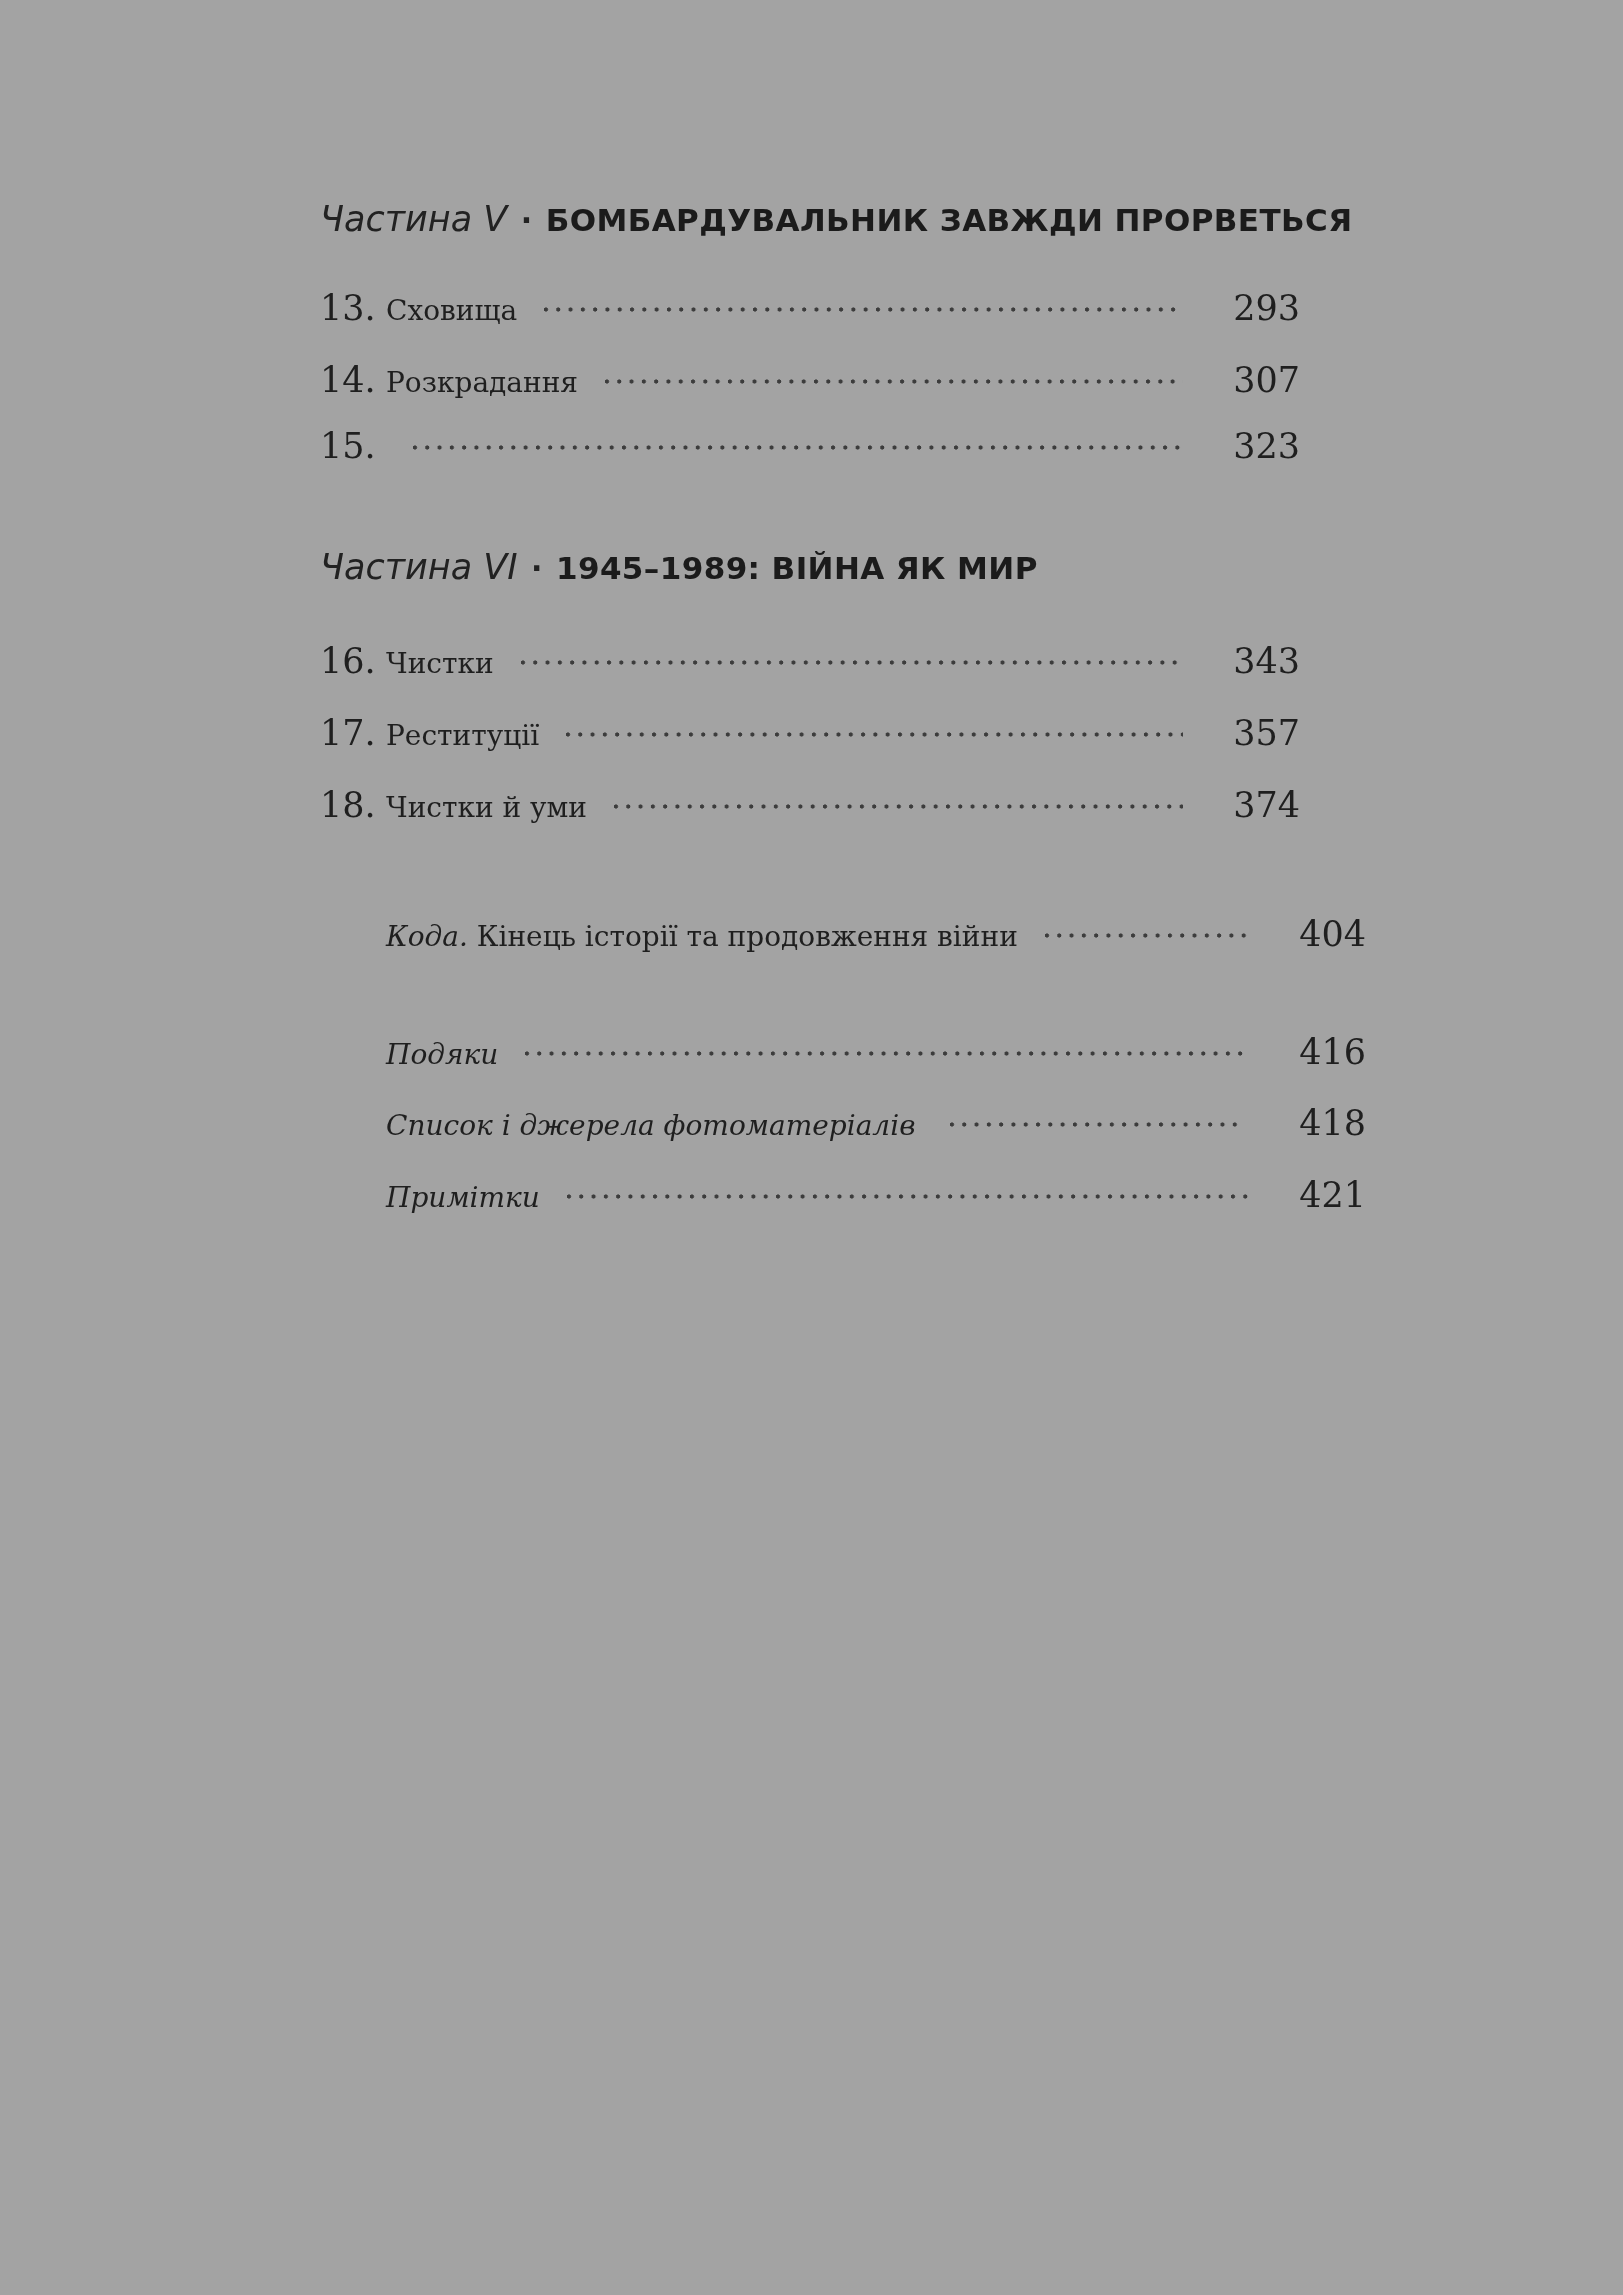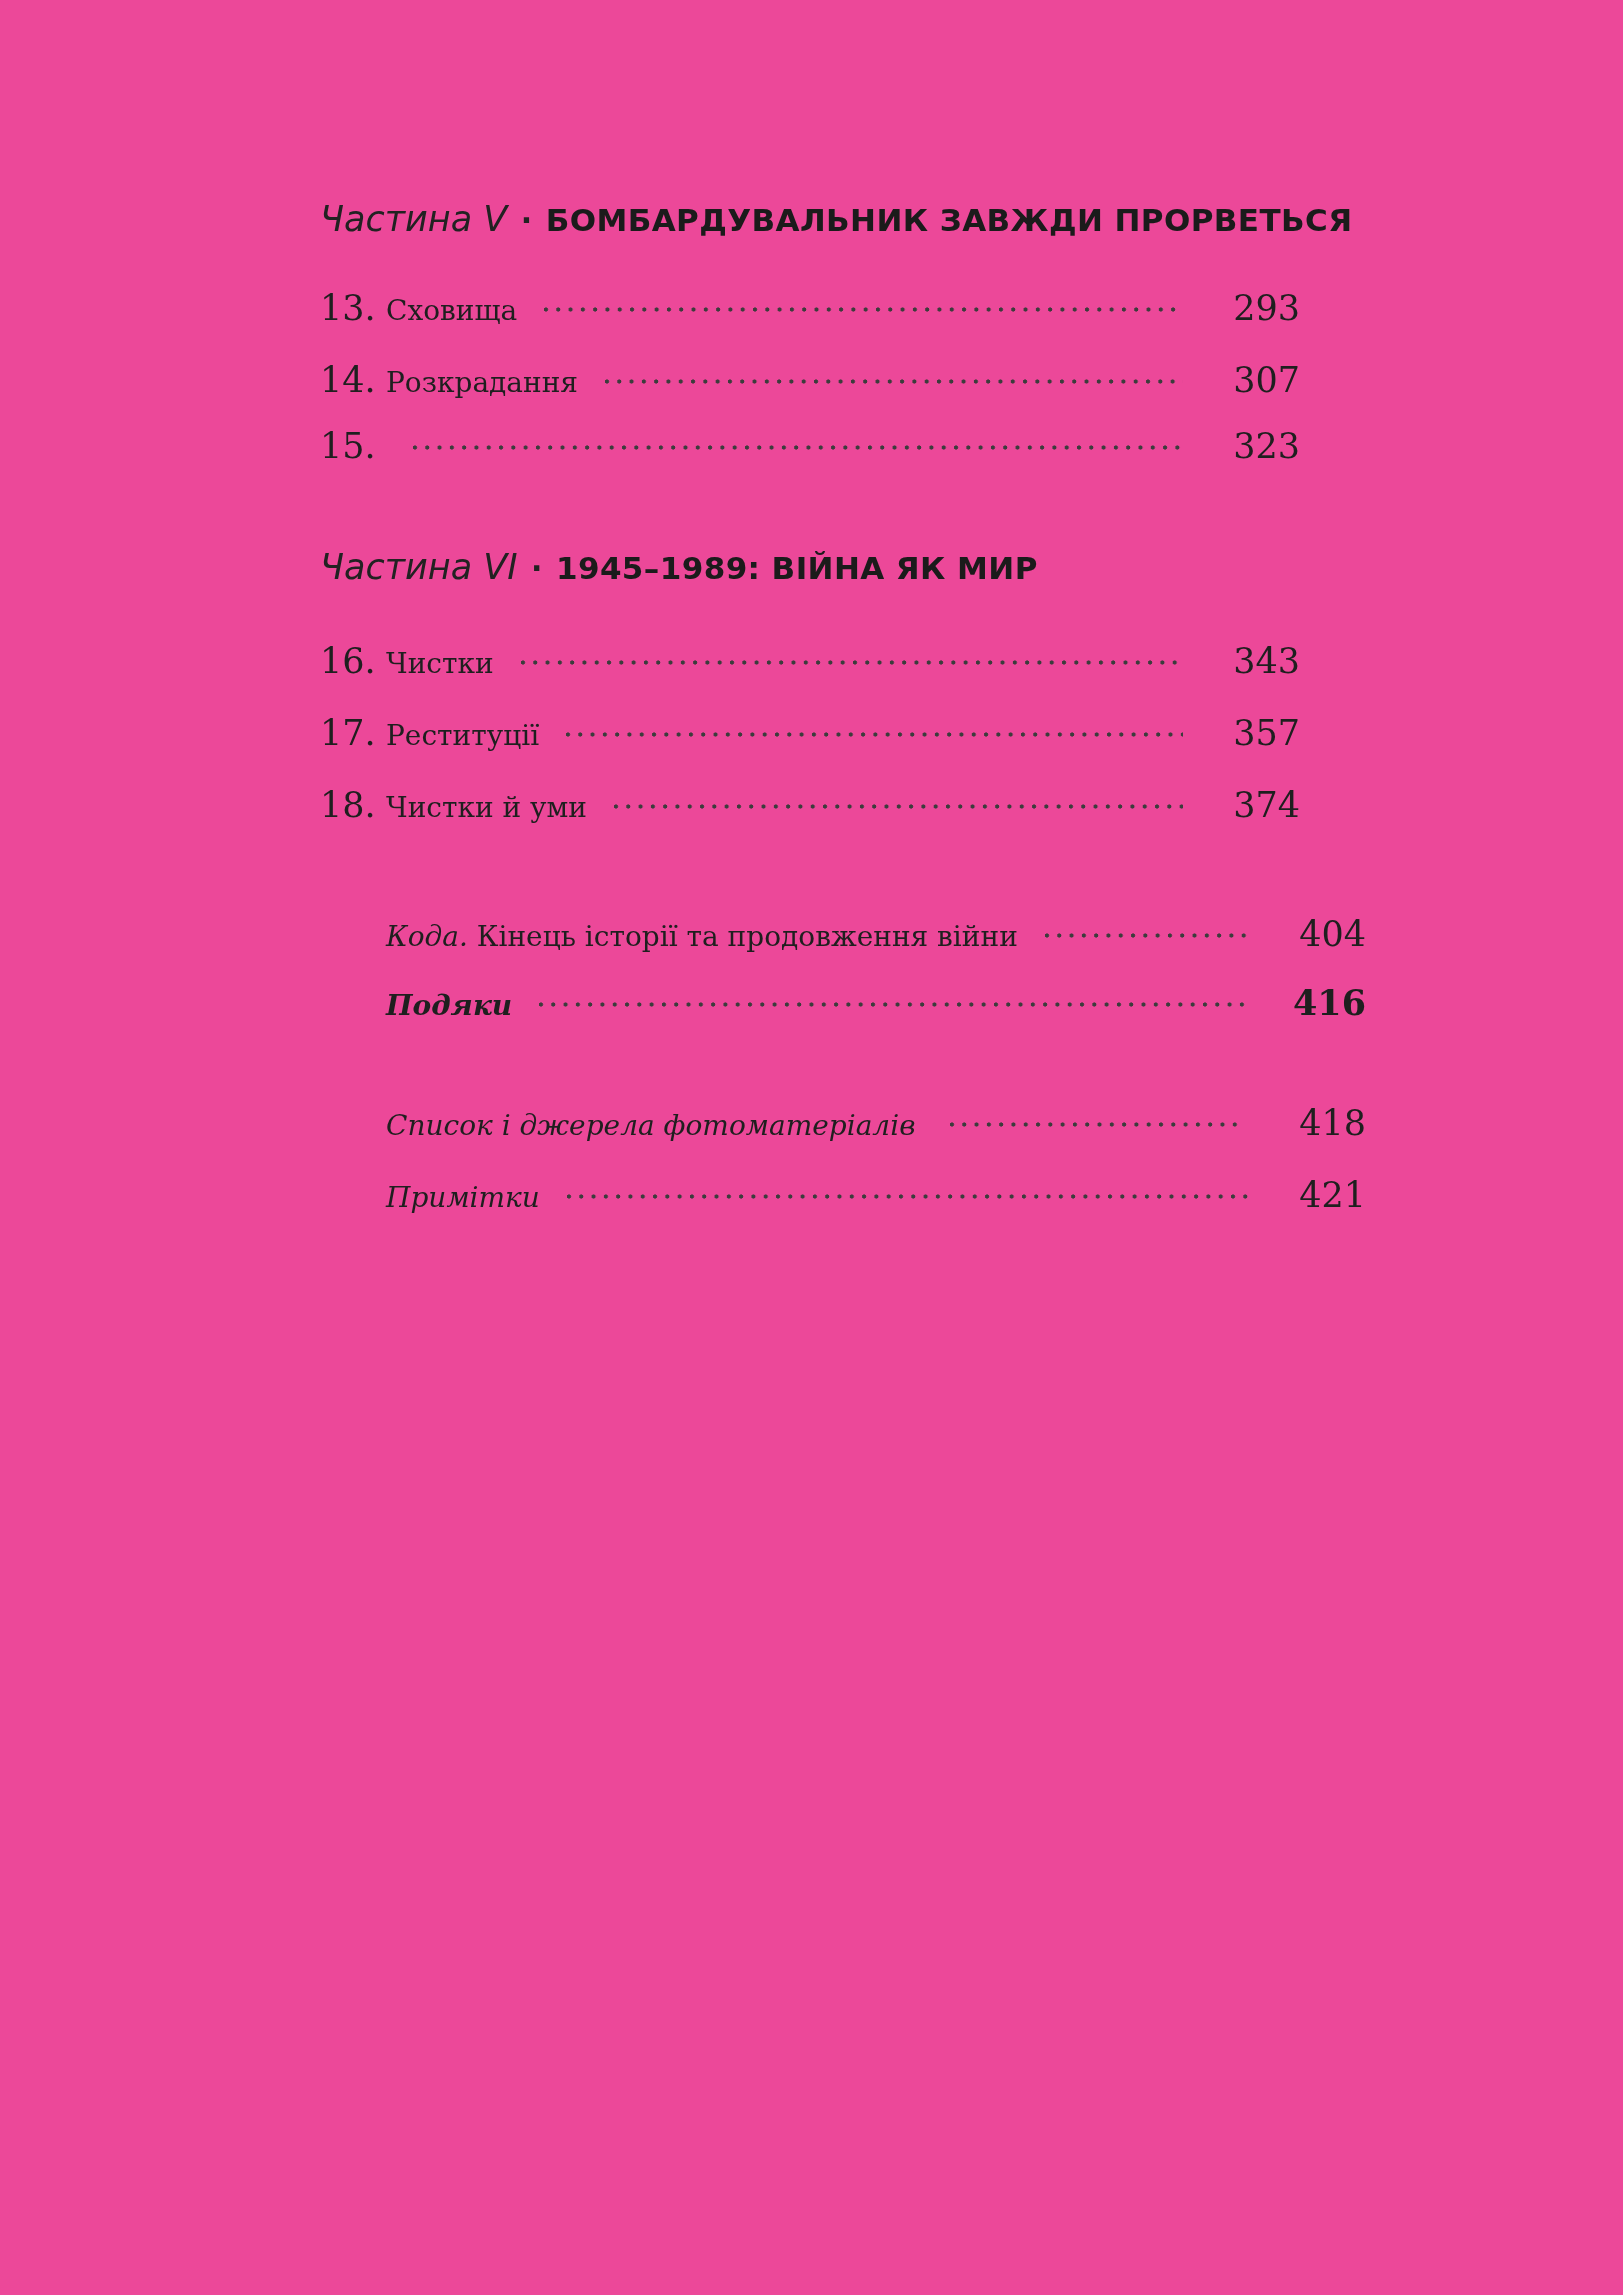--- a/index.html
+++ b/index.html
@@ -4,21 +4,21 @@
 <style>
   html, body {
     margin: 0;
     padding: 0;
     background: #e8e8e8;
   }
   .page {
     position: relative;
     width: 1624px;
     height: 2295px;
-    background: #ec4899;
+    background: #a3a3a3;
     color: #1f1f1f;
     font-family: "DejaVu Serif", "Liberation Serif", serif;
     overflow: hidden;
   }
   .toc {
     position: absolute;
     left: 320px;
     top: 0;
     width: 980px;
   }
@@ -94,21 +94,21 @@
   
   .pos-h5  { top: 196px; }
   .pos-r13 { top: 279px; }
   .pos-r14 { top: 351px; }
   .pos-r15 { top: 423px; }
   .pos-h6  { top: 544px; }
   .pos-r16 { top: 632px; }
   .pos-r17 { top: 704px; }
   .pos-r18 { top: 776px; }
   .pos-coda{ top: 905px; }
-  .pos-b1  { top: 974px; font-weight: bold; }
+  .pos-b1  { top: 1023px; }
   .pos-b2  { top: 1094px; gap: 8px; }
   .pos-b3  { top: 1166px; }
 </style>
 </head>
 <body>
 
 <div class="page">
   <div class="toc">
 
     <div class="row part-header pos-h5">

